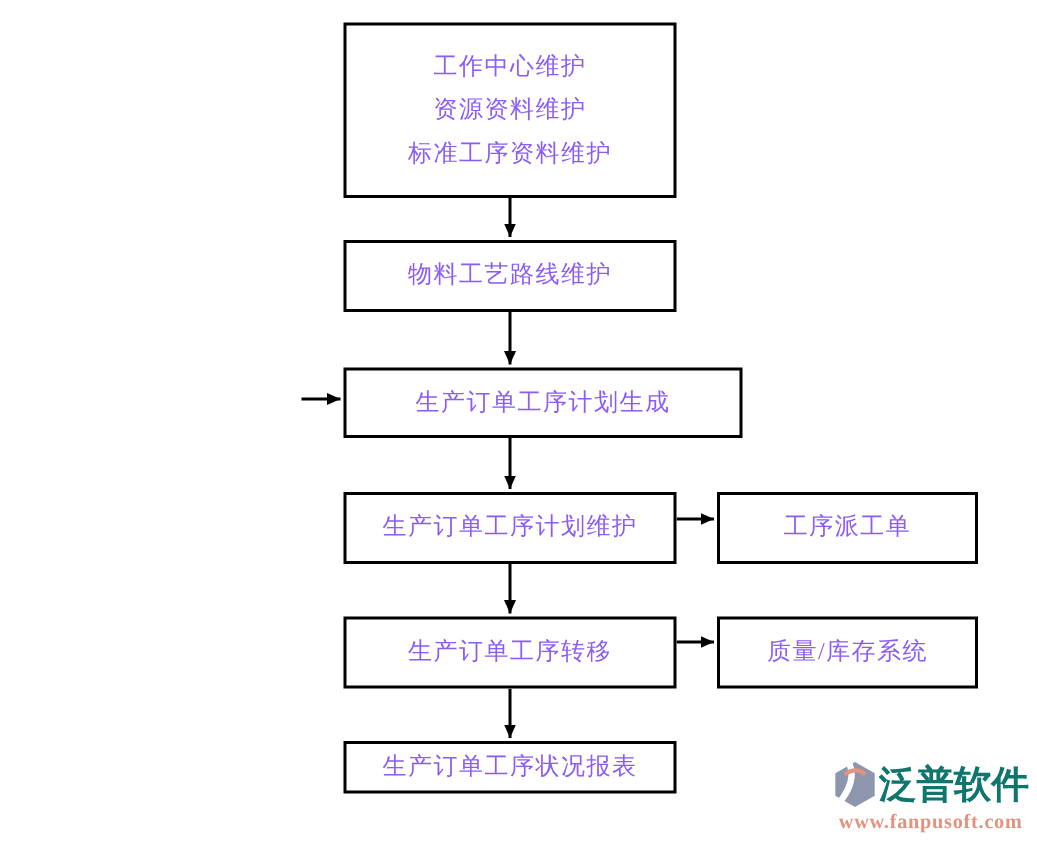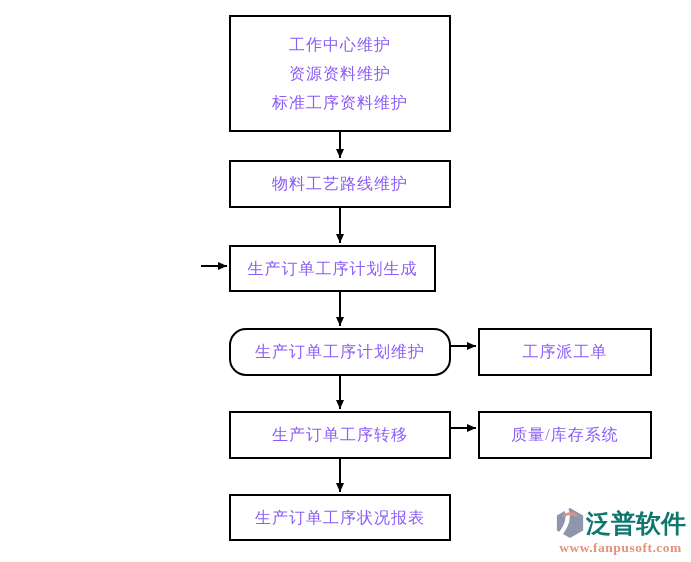--- a/index.html
+++ b/index.html
@@ -38,26 +38,26 @@
   }
   .node.multiline {
     flex-direction: column;
     justify-content: space-evenly;
     padding: 8px 4px;
   }
   
   #box-master   { left: 229px; top: 15px;  width: 222px; height: 117px; }
   #box-routing  { left: 229px; top: 160px; width: 222px; height: 48px; }
   #box-approved { left: 24px;  top: 245px; width: 177px; height: 47px; }
-  #box-plan-gen { left: 229px; top: 245px; width: 207px; height: 47px; }
-  #box-plan-mnt { left: 229px; top: 328px; width: 222px; height: 48px; border-radius: 17px; }
+  #box-plan-gen { left: 229px; top: 245px; width: 266px; height: 47px; }
+  #box-plan-mnt { left: 229px; top: 328px; width: 222px; height: 48px; }
   #box-dispatch { left: 478px; top: 328px; width: 174px; height: 48px; }
   #box-transfer { left: 229px; top: 411px; width: 222px; height: 48px; }
   #box-quality  { left: 478px; top: 411px; width: 174px; height: 48px; align-items: center; }
-  #box-report   { left: 229px; top: 494px; width: 222px; height: 47px; }
+  #box-report   { left: 229px; top: 494px; width: 222px; height: 35px; }
 
   
   .watermark {
     position: absolute;
     left: 550px;
     top: 507px;
     width: 141px;
     display: flex;
     flex-direction: column;
     align-items: center;

